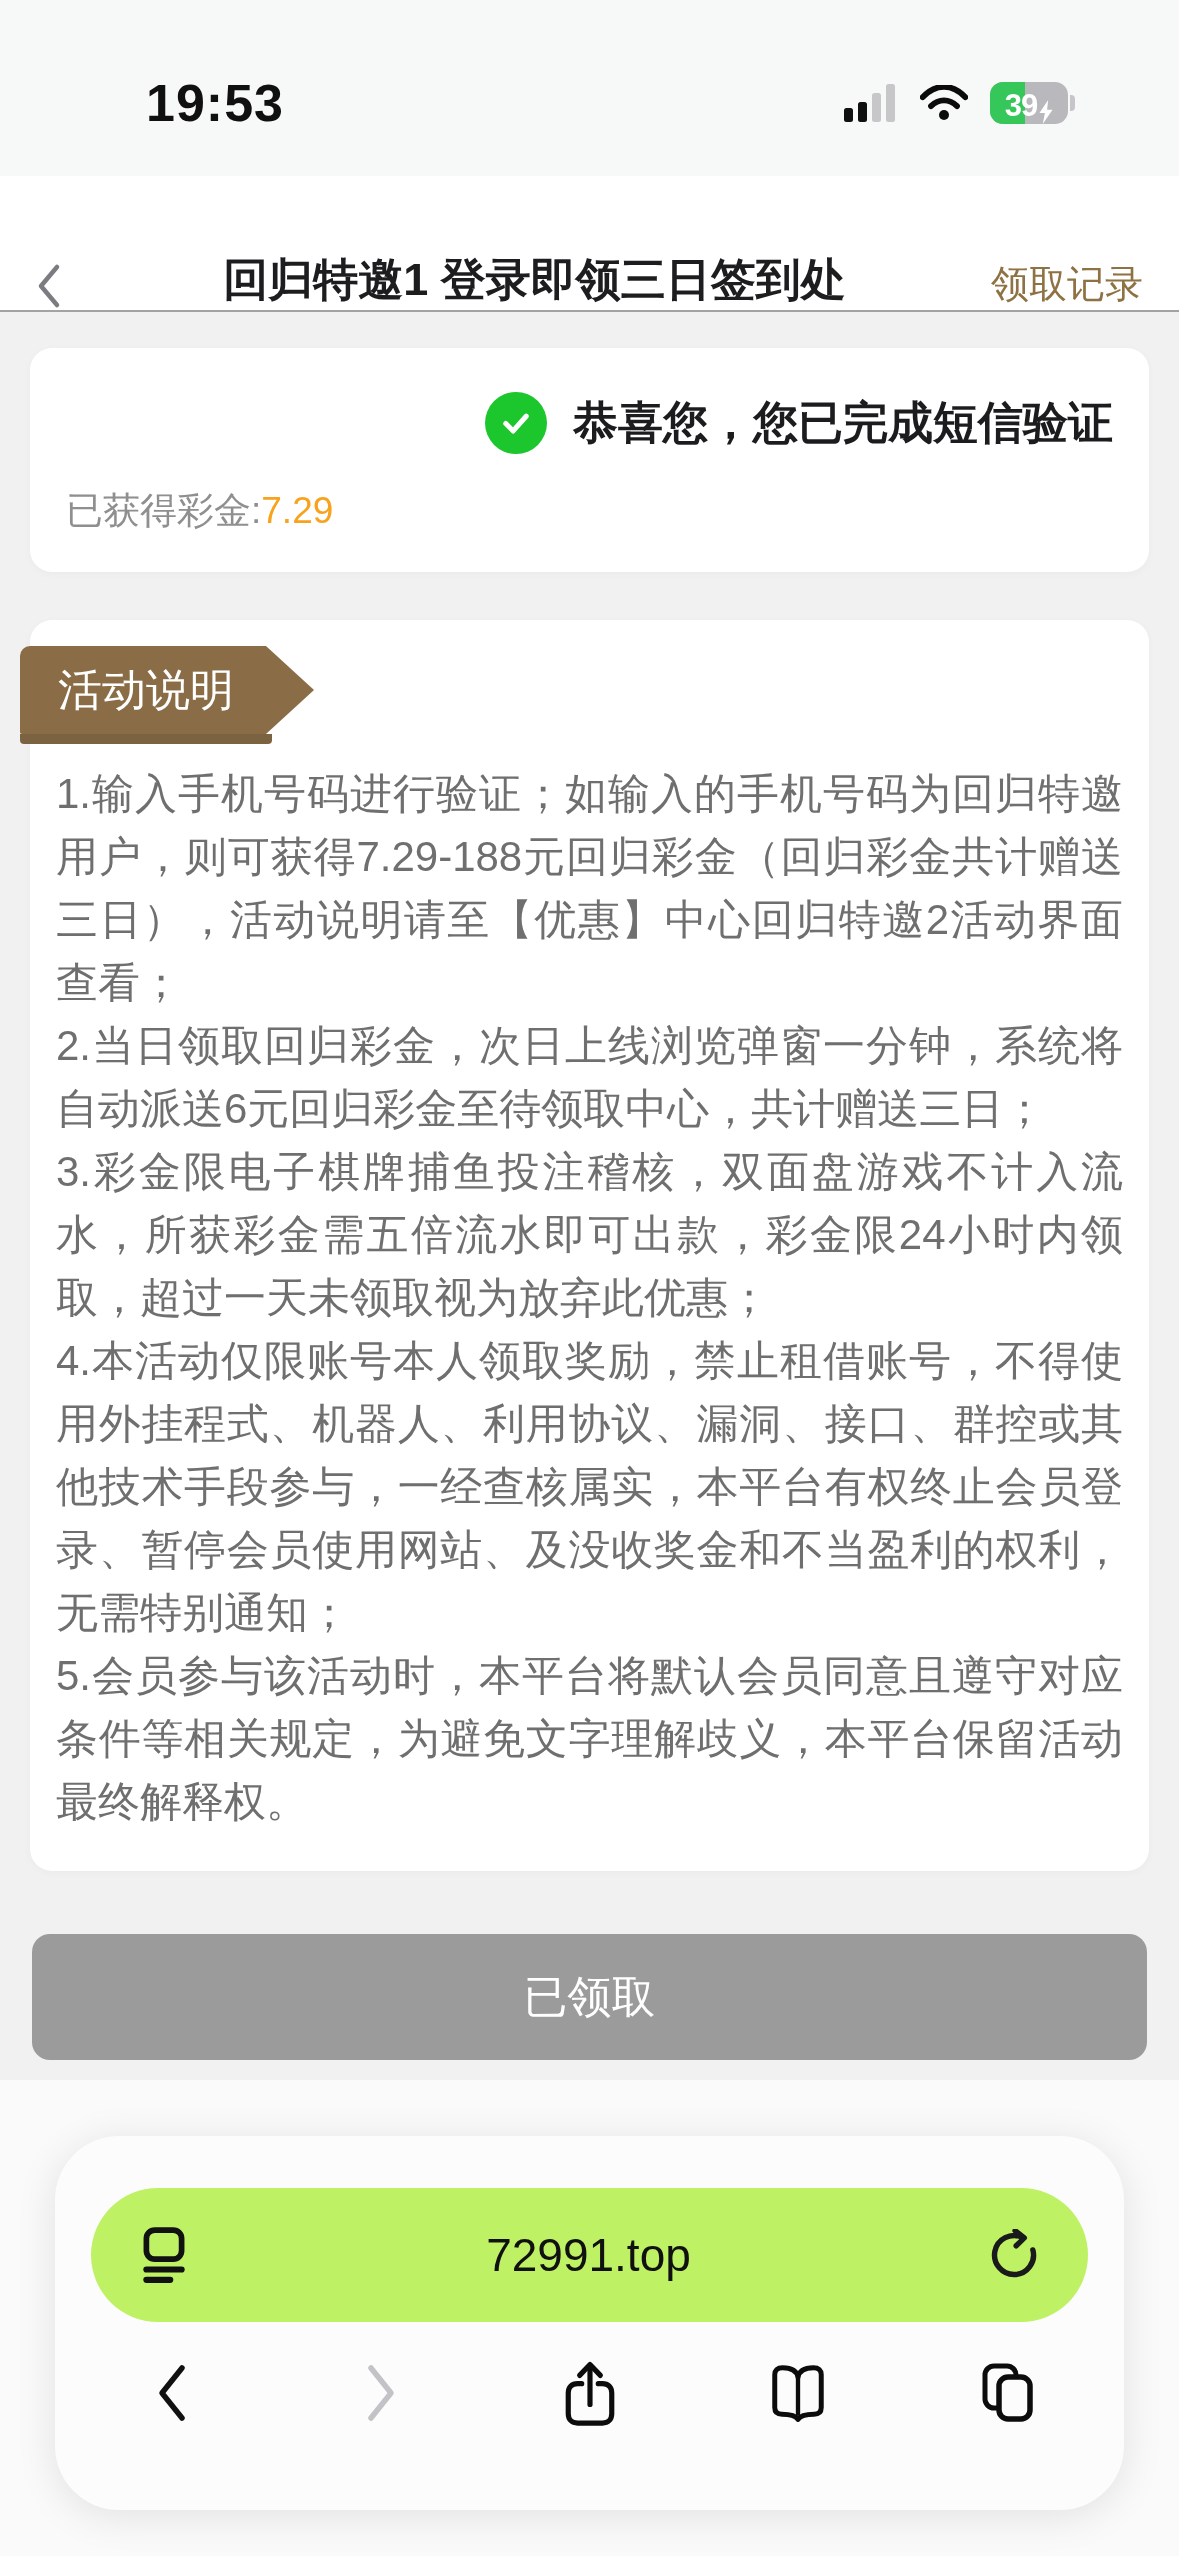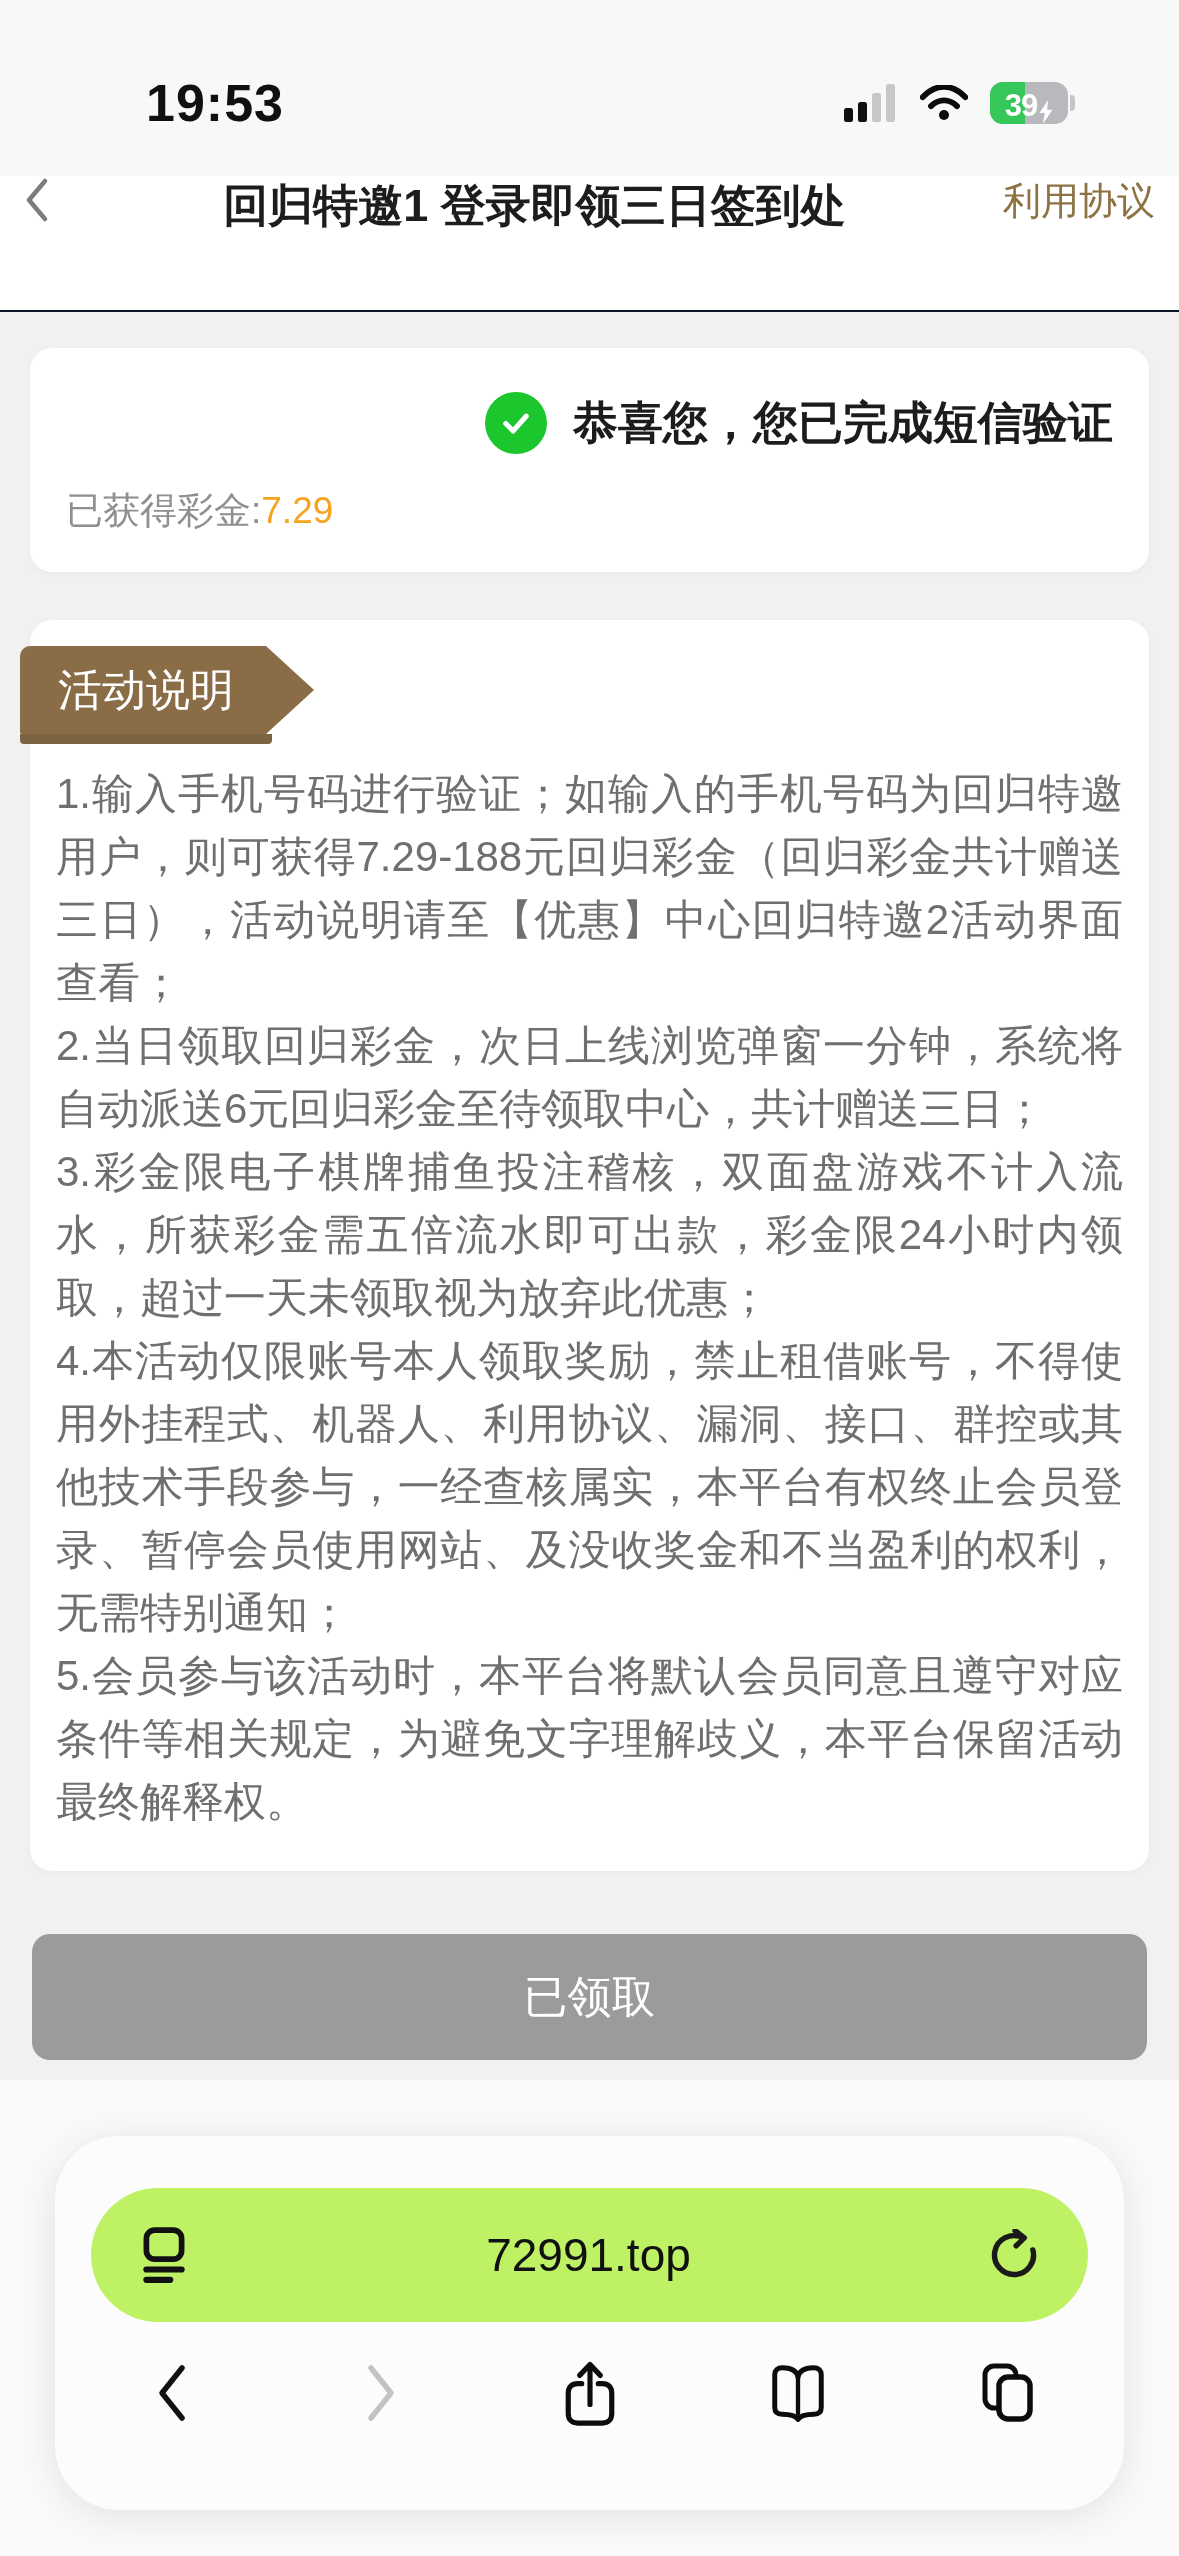--- a/index.html
+++ b/index.html
@@ -12,22 +12,22 @@
               padding:30px 104px 0 146px;box-sizing:border-box;}
   .status-time{font-size:52px;font-weight:700;color:#101010;letter-spacing:1px;}
   .status-right{display:flex;align-items:center;gap:22px;}
   .battery{position:relative;width:78px;height:42px;border-radius:13px;overflow:hidden;background:#b9b9bd;display:flex;}
   .battery-fill{width:45%;height:100%;background:#35c759;}
   .battery-overlay{position:absolute;inset:0;display:flex;align-items:flex-end;justify-content:center;gap:2px;}
   .battery-overlay .pct{color:#fff;font-size:31px;font-weight:700;letter-spacing:-1px;}
   .battery-nub{width:5px;height:16px;background:#c6c6ca;border-radius:0 4px 4px 0;margin-left:2px;align-self:center;}
 
   
-  .nav-bar{height:136px;background:#ffffff;border-bottom:2px solid #0f172a;display:flex;align-items:flex-start;
-           padding:0 24px;box-sizing:border-box;position:relative;}
+  .nav-bar{height:136px;background:#ffffff;border-bottom:2px solid #a3a3a3;display:flex;align-items:flex-end;
+           padding:0 36px;box-sizing:border-box;position:relative;}
   .nav-back{width:60px;display:flex;align-items:center;cursor:pointer;}
   .nav-title{position:absolute;left:120px;right:230px;text-align:center;font-size:45px;font-weight:700;color:#1d1d1f;
              white-space:nowrap;overflow:hidden;}
   .nav-link{margin-left:auto;font-size:38px;color:#8e7243;cursor:pointer;white-space:nowrap;}
 
   
   .card{background:#ffffff;border-radius:22px;margin:0 30px;box-shadow:0 2px 8px rgba(0,0,0,0.03);}
   .verify-card{margin-top:36px;padding:44px 36px 36px;box-sizing:border-box;}
   .verify-row{display:flex;align-items:center;justify-content:flex-end;gap:26px;}
   .check-circle{width:62px;height:62px;border-radius:50%;background:#1cc62d;display:flex;align-items:center;justify-content:center;flex:0 0 auto;}
@@ -94,21 +94,21 @@
     </div>
   </div>
 
   <div class="nav-bar">
     <div class="nav-back">
       <svg class="icon" width="26" height="48" viewBox="0 0 26 48">
         <polyline points="21,5 5,24 21,43" fill="none" stroke="#7c7c80" stroke-width="4.5" stroke-linecap="round" stroke-linejoin="round"></polyline>
       </svg>
     </div>
     <div class="nav-title">回归特邀1 登录即领三日签到处</div>
-    <div class="nav-link">利用协议</div>
+    <div class="nav-link">领取记录</div>
   </div>
 
   <section class="card verify-card">
     <div class="verify-row">
       <div class="check-circle">
         <svg class="icon" width="34" height="34" viewBox="0 0 30 30">
           <polyline points="6,15.5 12.5,22 24,9" fill="none" stroke="#ffffff" stroke-width="4.5" stroke-linecap="round" stroke-linejoin="round"></polyline>
         </svg>
       </div>
       <div class="verify-msg">恭喜您，您已完成短信验证</div>

